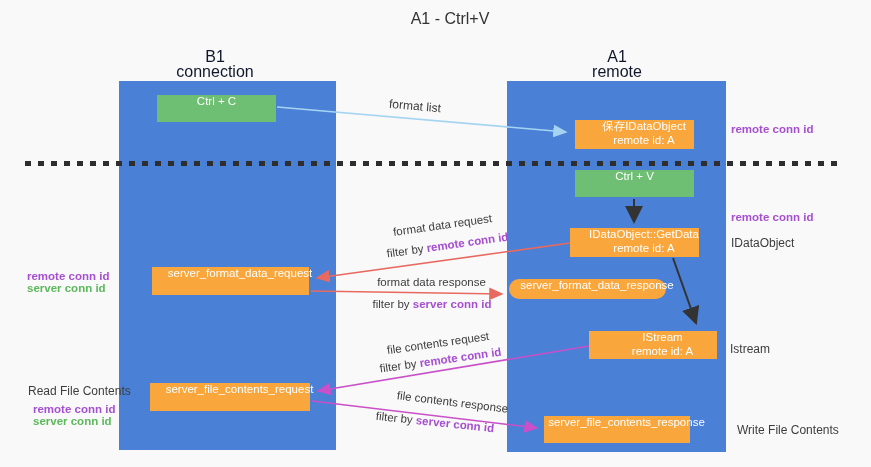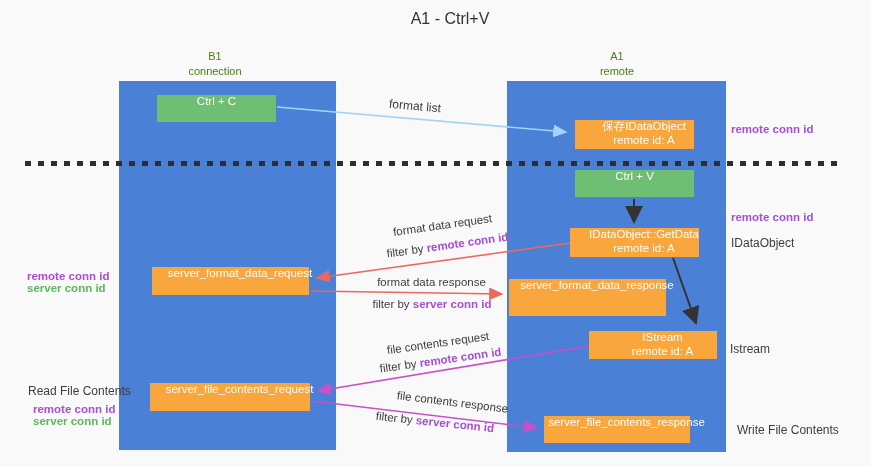--- a/index.html
+++ b/index.html
@@ -12,21 +12,21 @@
     color:#3d3d3d;
   }
   #stage { position:absolute; left:0; top:0; width:871px; height:467px; }
 
   .title {
     position:absolute; left:350px; top:8px; width:200px;
     text-align:center; font-size:16px; color:#333; line-height:21px;
   }
   .lane-header {
     position:absolute; width:140px; text-align:center;
-    font-size:11px; color:#4d7c0f; line-height:15px; top:49px;
+    font-size:16px; color:#0f172a; line-height:15px; top:49px;
   }
   .lane-header.left  { left:145px; }
   .lane-header.right { left:547px; }
 
   .lane {
     position:absolute; top:81px; background:#4a80d6; z-index:1;
   }
   .lane.left  { left:119px; width:217px; height:369px; }
   .lane.right { left:507px; width:219px; height:371px; }
 
@@ -41,21 +41,21 @@
     color:#ffffff; font-size:11.5px; line-height:13.5px; text-align:center;
   }
   .box.green  { background:#6ebf73; }
   .box.orange { background:#f9a63c;padding-left:19px; }
 
   #box-ctrl-c   { left:157px; top:95px;  width:119px; height:27px; }
   #box-save     { left:575px; top:120px; width:119px; height:29px; }
   #box-ctrl-v   { left:575px; top:170px; width:119px; height:27px; }
   #box-getdata  { left:570px; top:228px; width:129px; height:29px; }
   #box-fmt-req  { left:152px; top:267px; width:157px; height:28px; }
-  #box-fmt-res  { left:509px; top:279px; width:157px; height:37px; }
+  #box-fmt-res  { left:509px; top:279px; width:157px; height:20px;border-radius:13px; }
   #box-istream  { left:589px; top:331px; width:128px; height:28px; }
   #box-file-req { left:150px; top:383px; width:160px; height:28px; }
   #box-file-res { left:544px; top:416px; width:146px; height:27px; }
 
   .note { position:absolute; z-index:2; font-size:11.5px; white-space:nowrap; }
   .note.purple { color:#a64fd1; font-weight:bold; }
   .note.green  { color:#5cb85c; font-weight:bold; }
   .note.dark   { color:#3d3d3d; font-size:12px; }
 
   #note-rci-r1 { left:731px; top:123px; }

